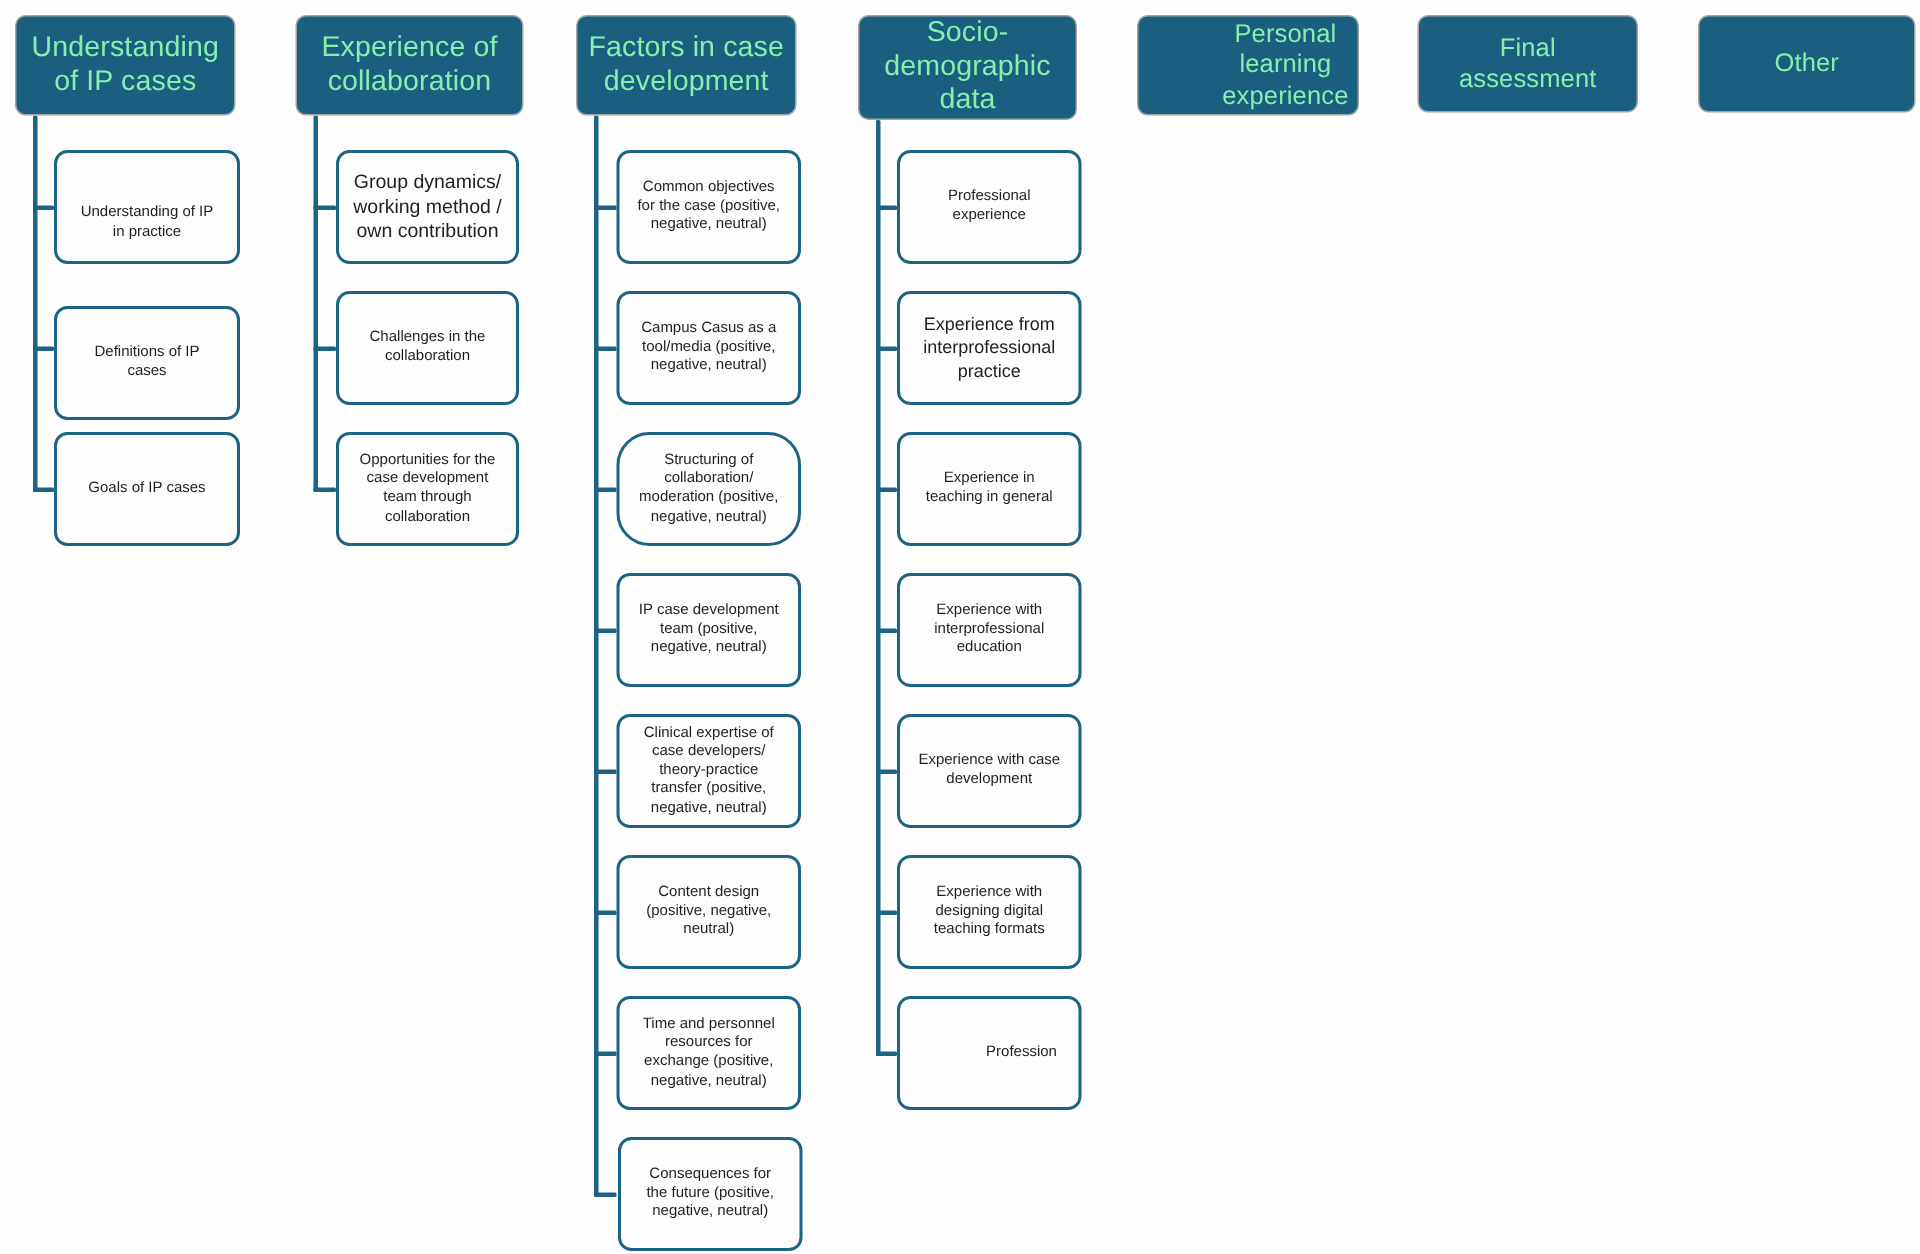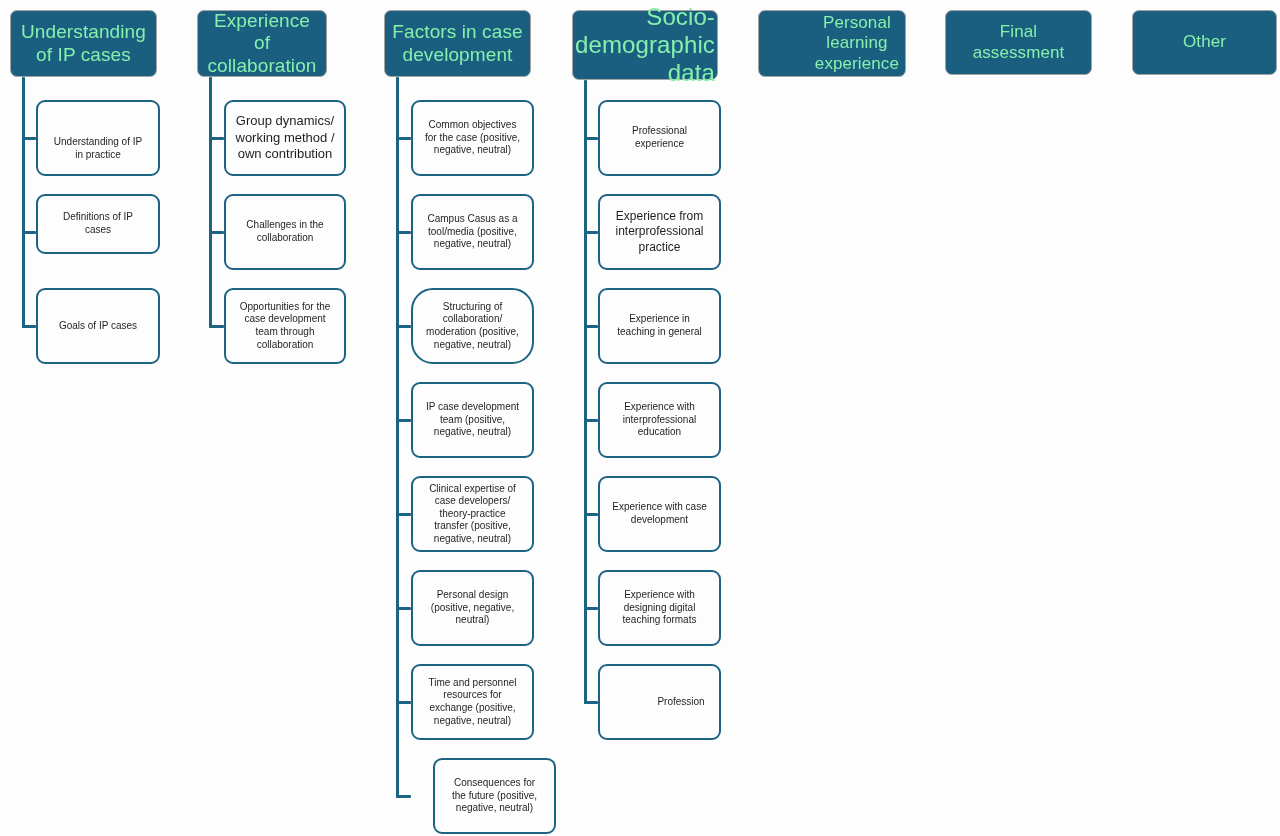--- a/index.html
+++ b/index.html
@@ -78,30 +78,30 @@
 <div id="canvas">
     <div class="column">
       <div class="trunk" style="left: 22px; top: 77px; height: 251px;"></div>
       <div class="branch" style="left: 22px; top: 137px; width: 14px;"></div>
       <div class="branch" style="left: 22px; top: 231px; width: 14px;"></div>
       <div class="branch" style="left: 22px; top: 325px; width: 14px;"></div>
       <div class="cat-box" style="left: 10px; top: 10px; width: 147px; height: 67px;"><span style="font-size: 19px;">Understanding
 of IP cases</span></div>
       <div class="code-box" style="left: 36px; top: 100px; width: 124px; height: 76px;"><span style="font-size: 10px; margin-top: 21px;">Understanding of IP
 in practice</span></div>
-      <div class="code-box" style="left: 36px; top: 194px; width: 124px; height: 60px;"><span style="font-size: 10px;">Definitions of IP
+      <div class="code-box" style="left: 36px; top: 204px; width: 124px; height: 76px;"><span style="font-size: 10px;">Definitions of IP
 cases</span></div>
       <div class="code-box" style="left: 36px; top: 288px; width: 124px; height: 76px;"><span style="font-size: 10px;">Goals of IP cases</span></div>
     </div>
     <div class="column">
       <div class="trunk" style="left: 209px; top: 77px; height: 251px;"></div>
       <div class="branch" style="left: 209px; top: 137px; width: 15px;"></div>
       <div class="branch" style="left: 209px; top: 231px; width: 15px;"></div>
       <div class="branch" style="left: 209px; top: 325px; width: 15px;"></div>
-      <div class="cat-box" style="left: 197px; top: 10px; width: 130px; height: 67px;"><span style="font-size: 19px;">Experience of
+      <div class="cat-box" style="left: 197px; top: 10px; width: 152px; height: 67px;"><span style="font-size: 19px;">Experience of
 collaboration</span></div>
       <div class="code-box" style="left: 224px; top: 100px; width: 122px; height: 76px;"><span style="font-size: 13px;">Group dynamics/
 working method /
 own contribution</span></div>
       <div class="code-box" style="left: 224px; top: 194px; width: 122px; height: 76px;"><span style="font-size: 10px;">Challenges in the
 collaboration</span></div>
       <div class="code-box" style="left: 224px; top: 288px; width: 122px; height: 76px;"><span style="font-size: 10px;">Opportunities for the
 case development
 team through
 collaboration</span></div>
@@ -129,41 +129,41 @@
 moderation (positive,
 negative, neutral)</span></div>
       <div class="code-box" style="left: 411px; top: 382px; width: 123px; height: 76px;"><span style="font-size: 10px;">IP case development
 team (positive,
 negative, neutral)</span></div>
       <div class="code-box" style="left: 411px; top: 476px; width: 123px; height: 76px;"><span style="font-size: 10px;">Clinical expertise of
 case developers/
 theory-practice
 transfer (positive,
 negative, neutral)</span></div>
-      <div class="code-box" style="left: 411px; top: 570px; width: 123px; height: 76px;"><span style="font-size: 10px;">Personal design
+      <div class="code-box" style="left: 411px; top: 570px; width: 123px; height: 76px;"><span style="font-size: 10px;">Content design
 (positive, negative,
 neutral)</span></div>
       <div class="code-box" style="left: 411px; top: 664px; width: 123px; height: 76px;"><span style="font-size: 10px;">Time and personnel
 resources for
 exchange (positive,
 negative, neutral)</span></div>
-      <div class="code-box" style="left: 433px; top: 758px; width: 123px; height: 76px;"><span style="font-size: 10px;">Consequences for
+      <div class="code-box" style="left: 412px; top: 758px; width: 123px; height: 76px;"><span style="font-size: 10px;">Consequences for
 the future (positive,
 negative, neutral)</span></div>
     </div>
     <div class="column">
       <div class="trunk" style="left: 584px; top: 80px; height: 624px;"></div>
       <div class="branch" style="left: 584px; top: 137px; width: 14px;"></div>
       <div class="branch" style="left: 584px; top: 231px; width: 14px;"></div>
       <div class="branch" style="left: 584px; top: 325px; width: 14px;"></div>
       <div class="branch" style="left: 584px; top: 419px; width: 14px;"></div>
       <div class="branch" style="left: 584px; top: 513px; width: 14px;"></div>
       <div class="branch" style="left: 584px; top: 607px; width: 14px;"></div>
       <div class="branch" style="left: 584px; top: 701px; width: 14px;"></div>
-      <div class="cat-box" style="left: 572px; top: 10px; width: 146px; height: 70px;"><span style="font-size: 24px; text-align: right;">Socio-
+      <div class="cat-box" style="left: 572px; top: 10px; width: 146px; height: 70px;"><span style="font-size: 19px;">Socio-
 demographic
 data</span></div>
       <div class="code-box" style="left: 598px; top: 100px; width: 123px; height: 76px;"><span style="font-size: 10px;">Professional
 experience</span></div>
       <div class="code-box" style="left: 598px; top: 194px; width: 123px; height: 76px;"><span style="font-size: 12px;">Experience from
 interprofessional
 practice</span></div>
       <div class="code-box" style="left: 598px; top: 288px; width: 123px; height: 76px;"><span style="font-size: 10px;">Experience in
 teaching in general</span></div>
       <div class="code-box" style="left: 598px; top: 382px; width: 123px; height: 76px;"><span style="font-size: 10px;">Experience with

